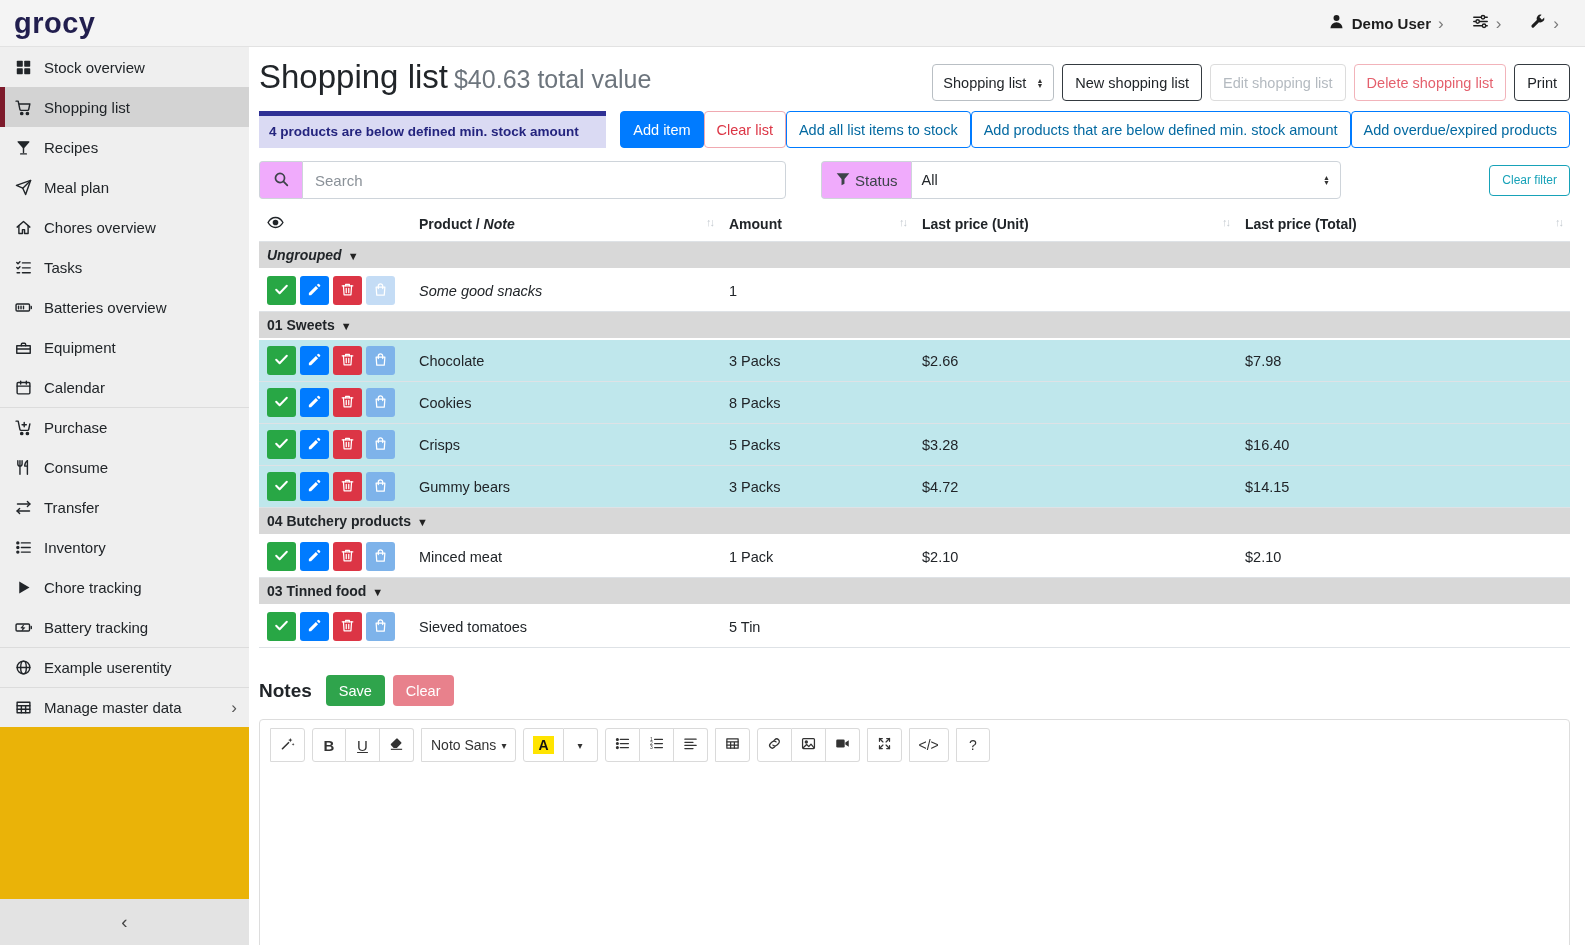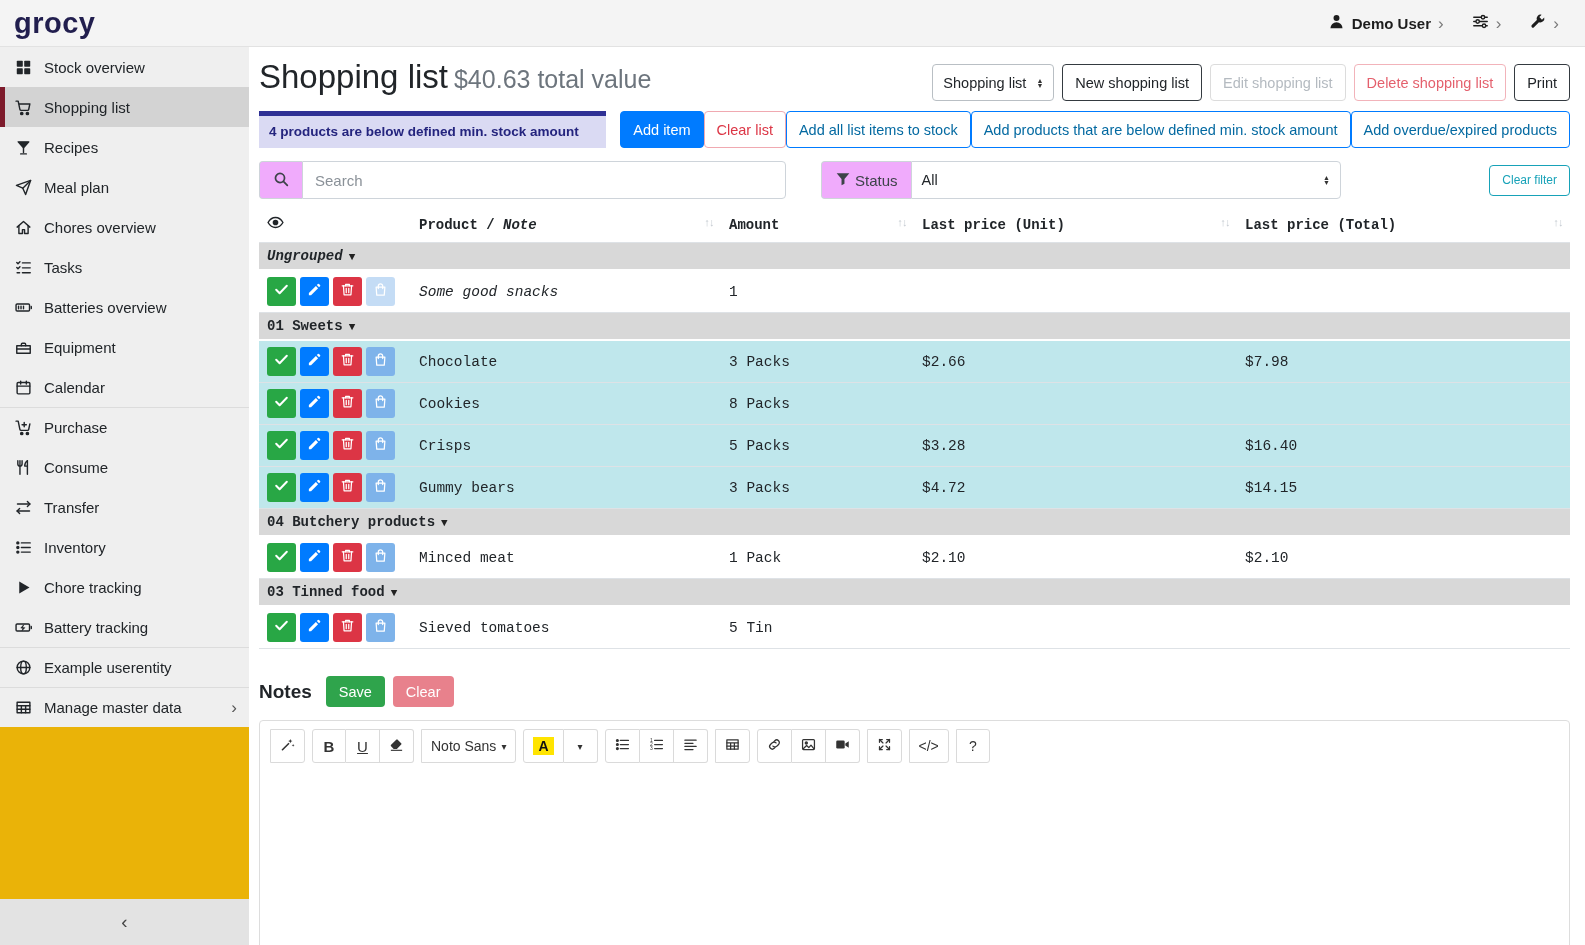--- a/index.html
+++ b/index.html
@@ -96,21 +96,21 @@
     flex: 1; border: 1px solid #ced4da; border-radius: 0 4px 4px 0;
     padding: 0 12px; font-size: 15px; outline: none; color: #14532d;
     font-family: "Liberation Sans", sans-serif;
   }
   .search-group input::placeholder { color: #8a9198; }
   .status-group { margin-left: 35px; width: 520px; }
   .status-group .select { flex: 1; border-radius: 0 4px 4px 0; justify-content: space-between; height: 38px; border-color: #ced4da; }
   .clear-filter-wrap { margin-left: auto; }
 
   
-  table { width: 100%; border-collapse: collapse; margin-top: 10px; font-family: Liberation Mono, monospace; }
+  table { width: 100%; border-collapse: collapse; margin-top: 10px; }
   thead th {
     text-align: left; font-size: 14px; font-weight: bold;
     padding: 5px 8px 7px; border-bottom: 1px solid #dee2e6; vertical-align: middle;
   }
   thead th .sort { float: right; color: #c5cbd1; font-size: 11px; letter-spacing: -2px; font-weight: normal; cursor: pointer; }
   thead th em { font-style: italic; }
   th .icon svg { width: 17px; height: 17px; color: #212529; }
   tr.group-row td {
     background: #d8d8d8; padding: 5px 8px; font-weight: bold; font-size: 14px;
     border-bottom: 2px solid #fff; cursor: pointer;

